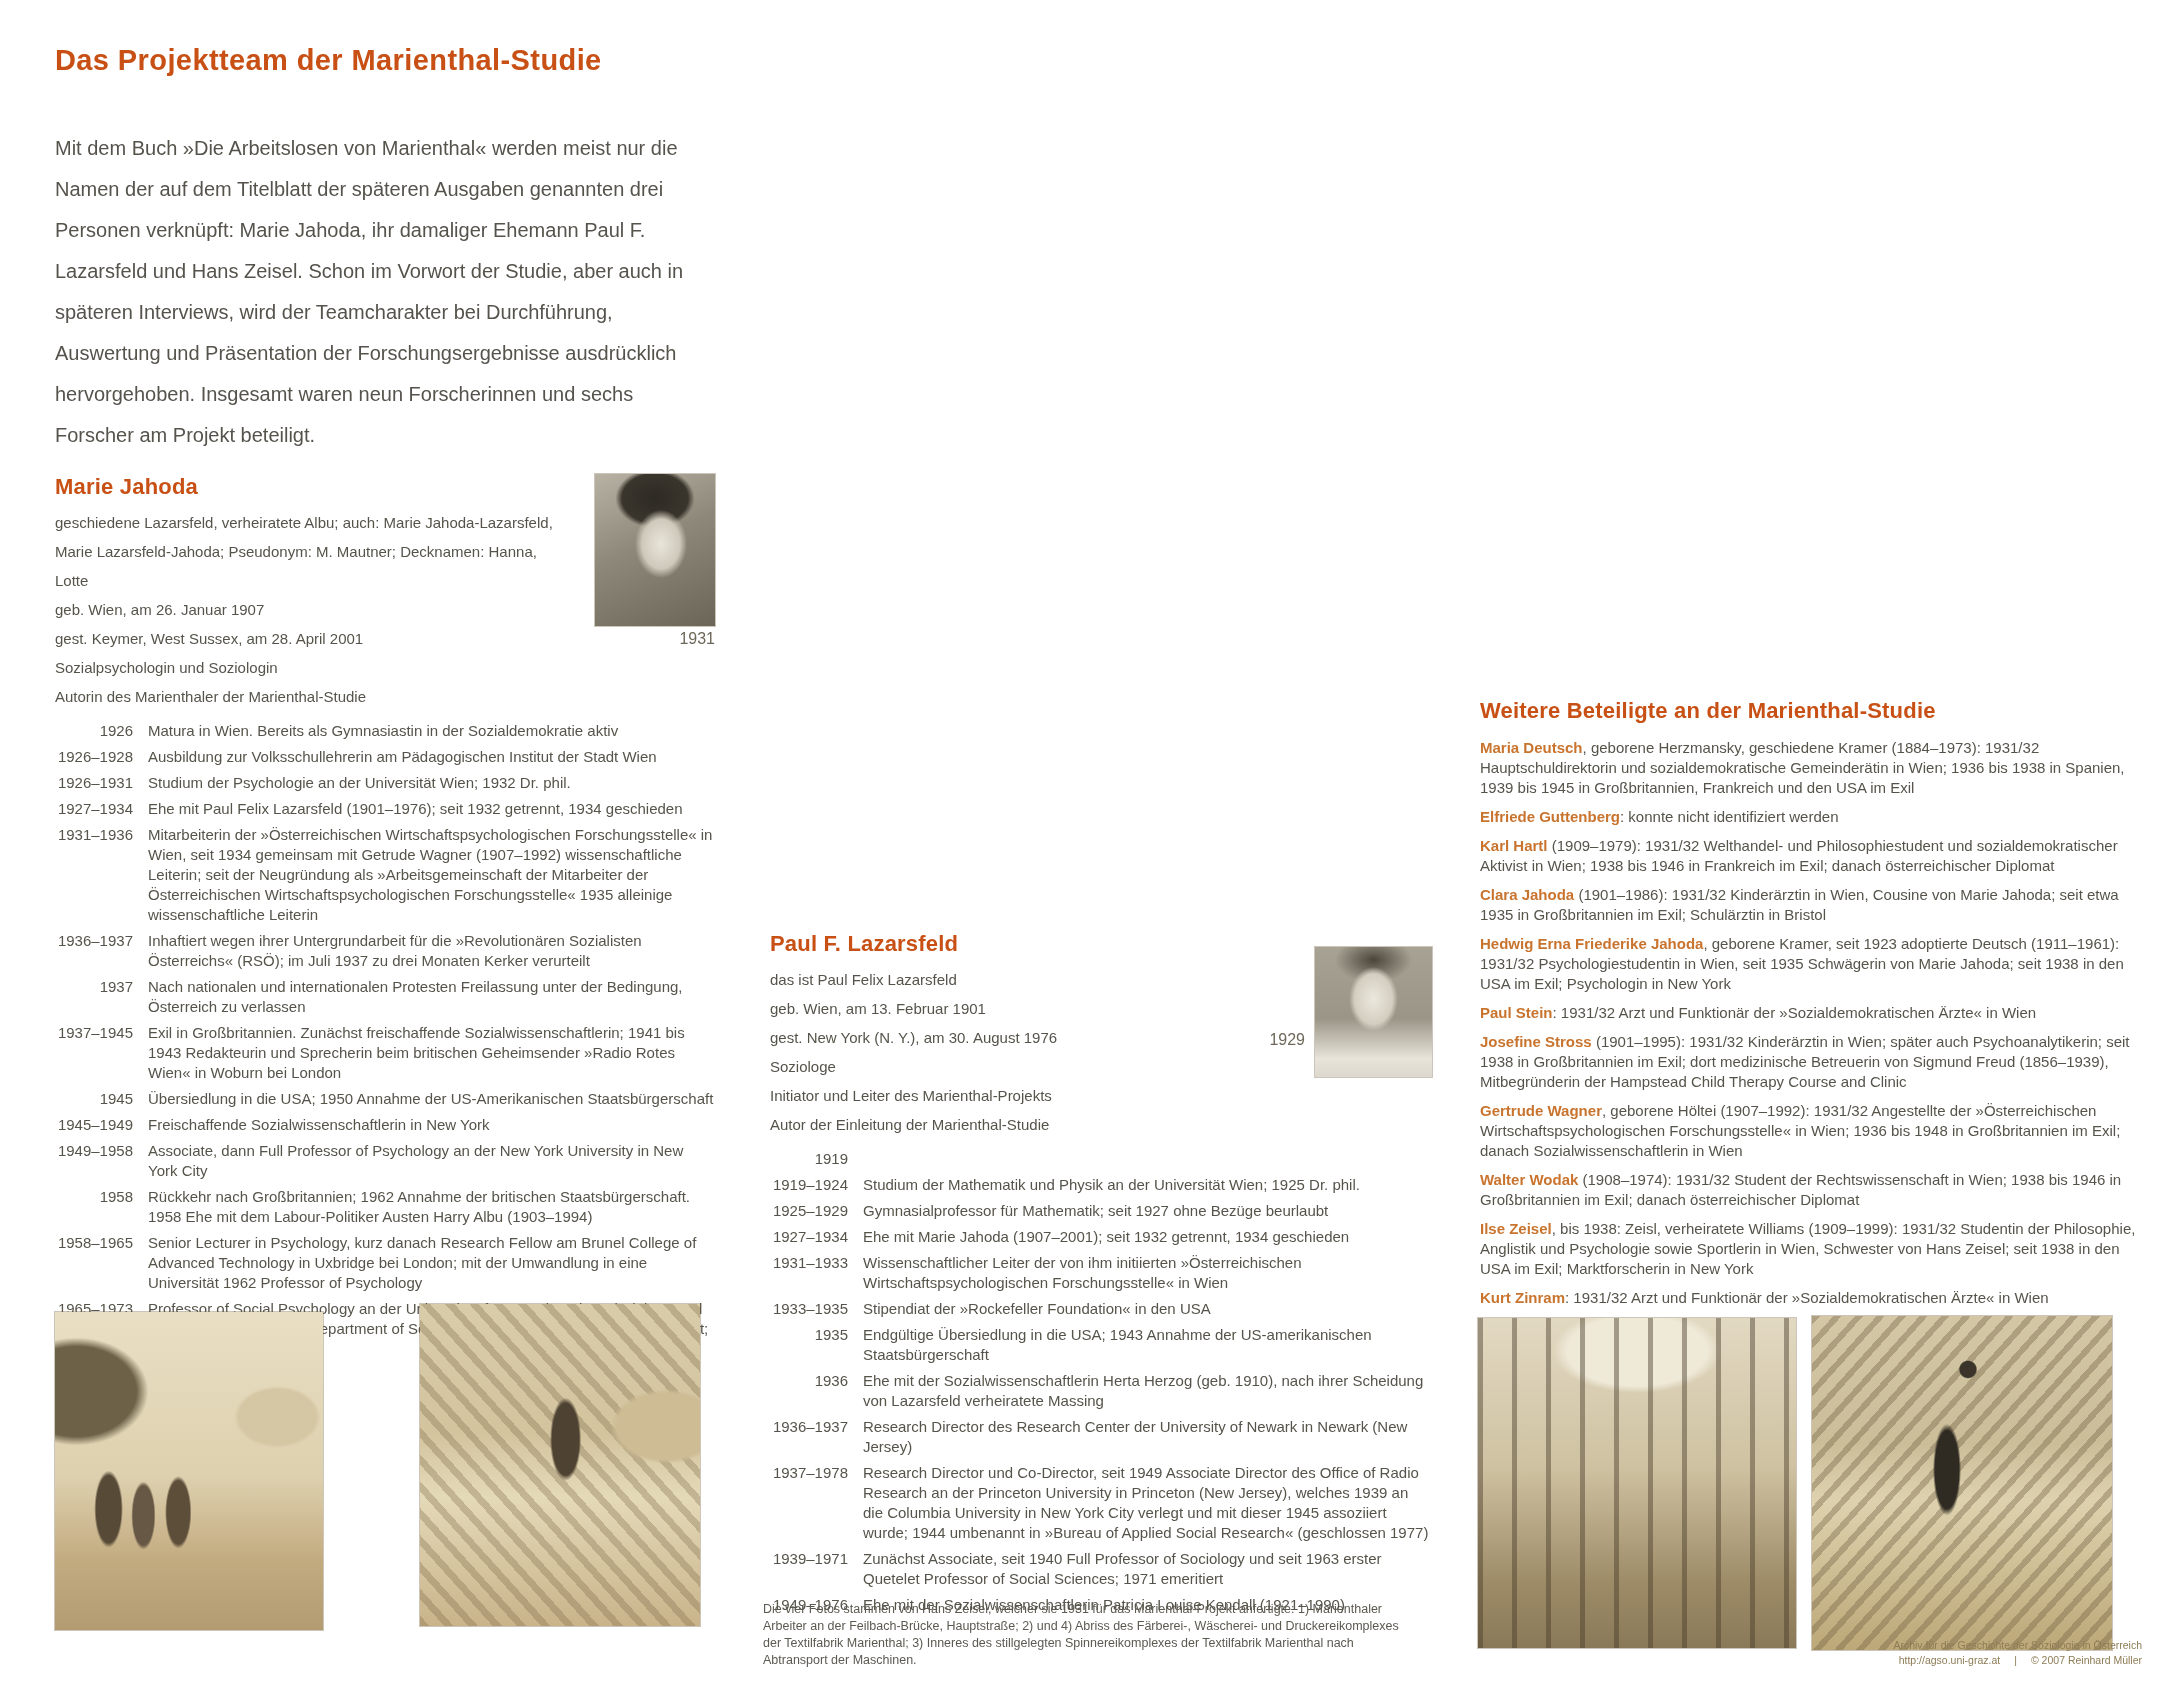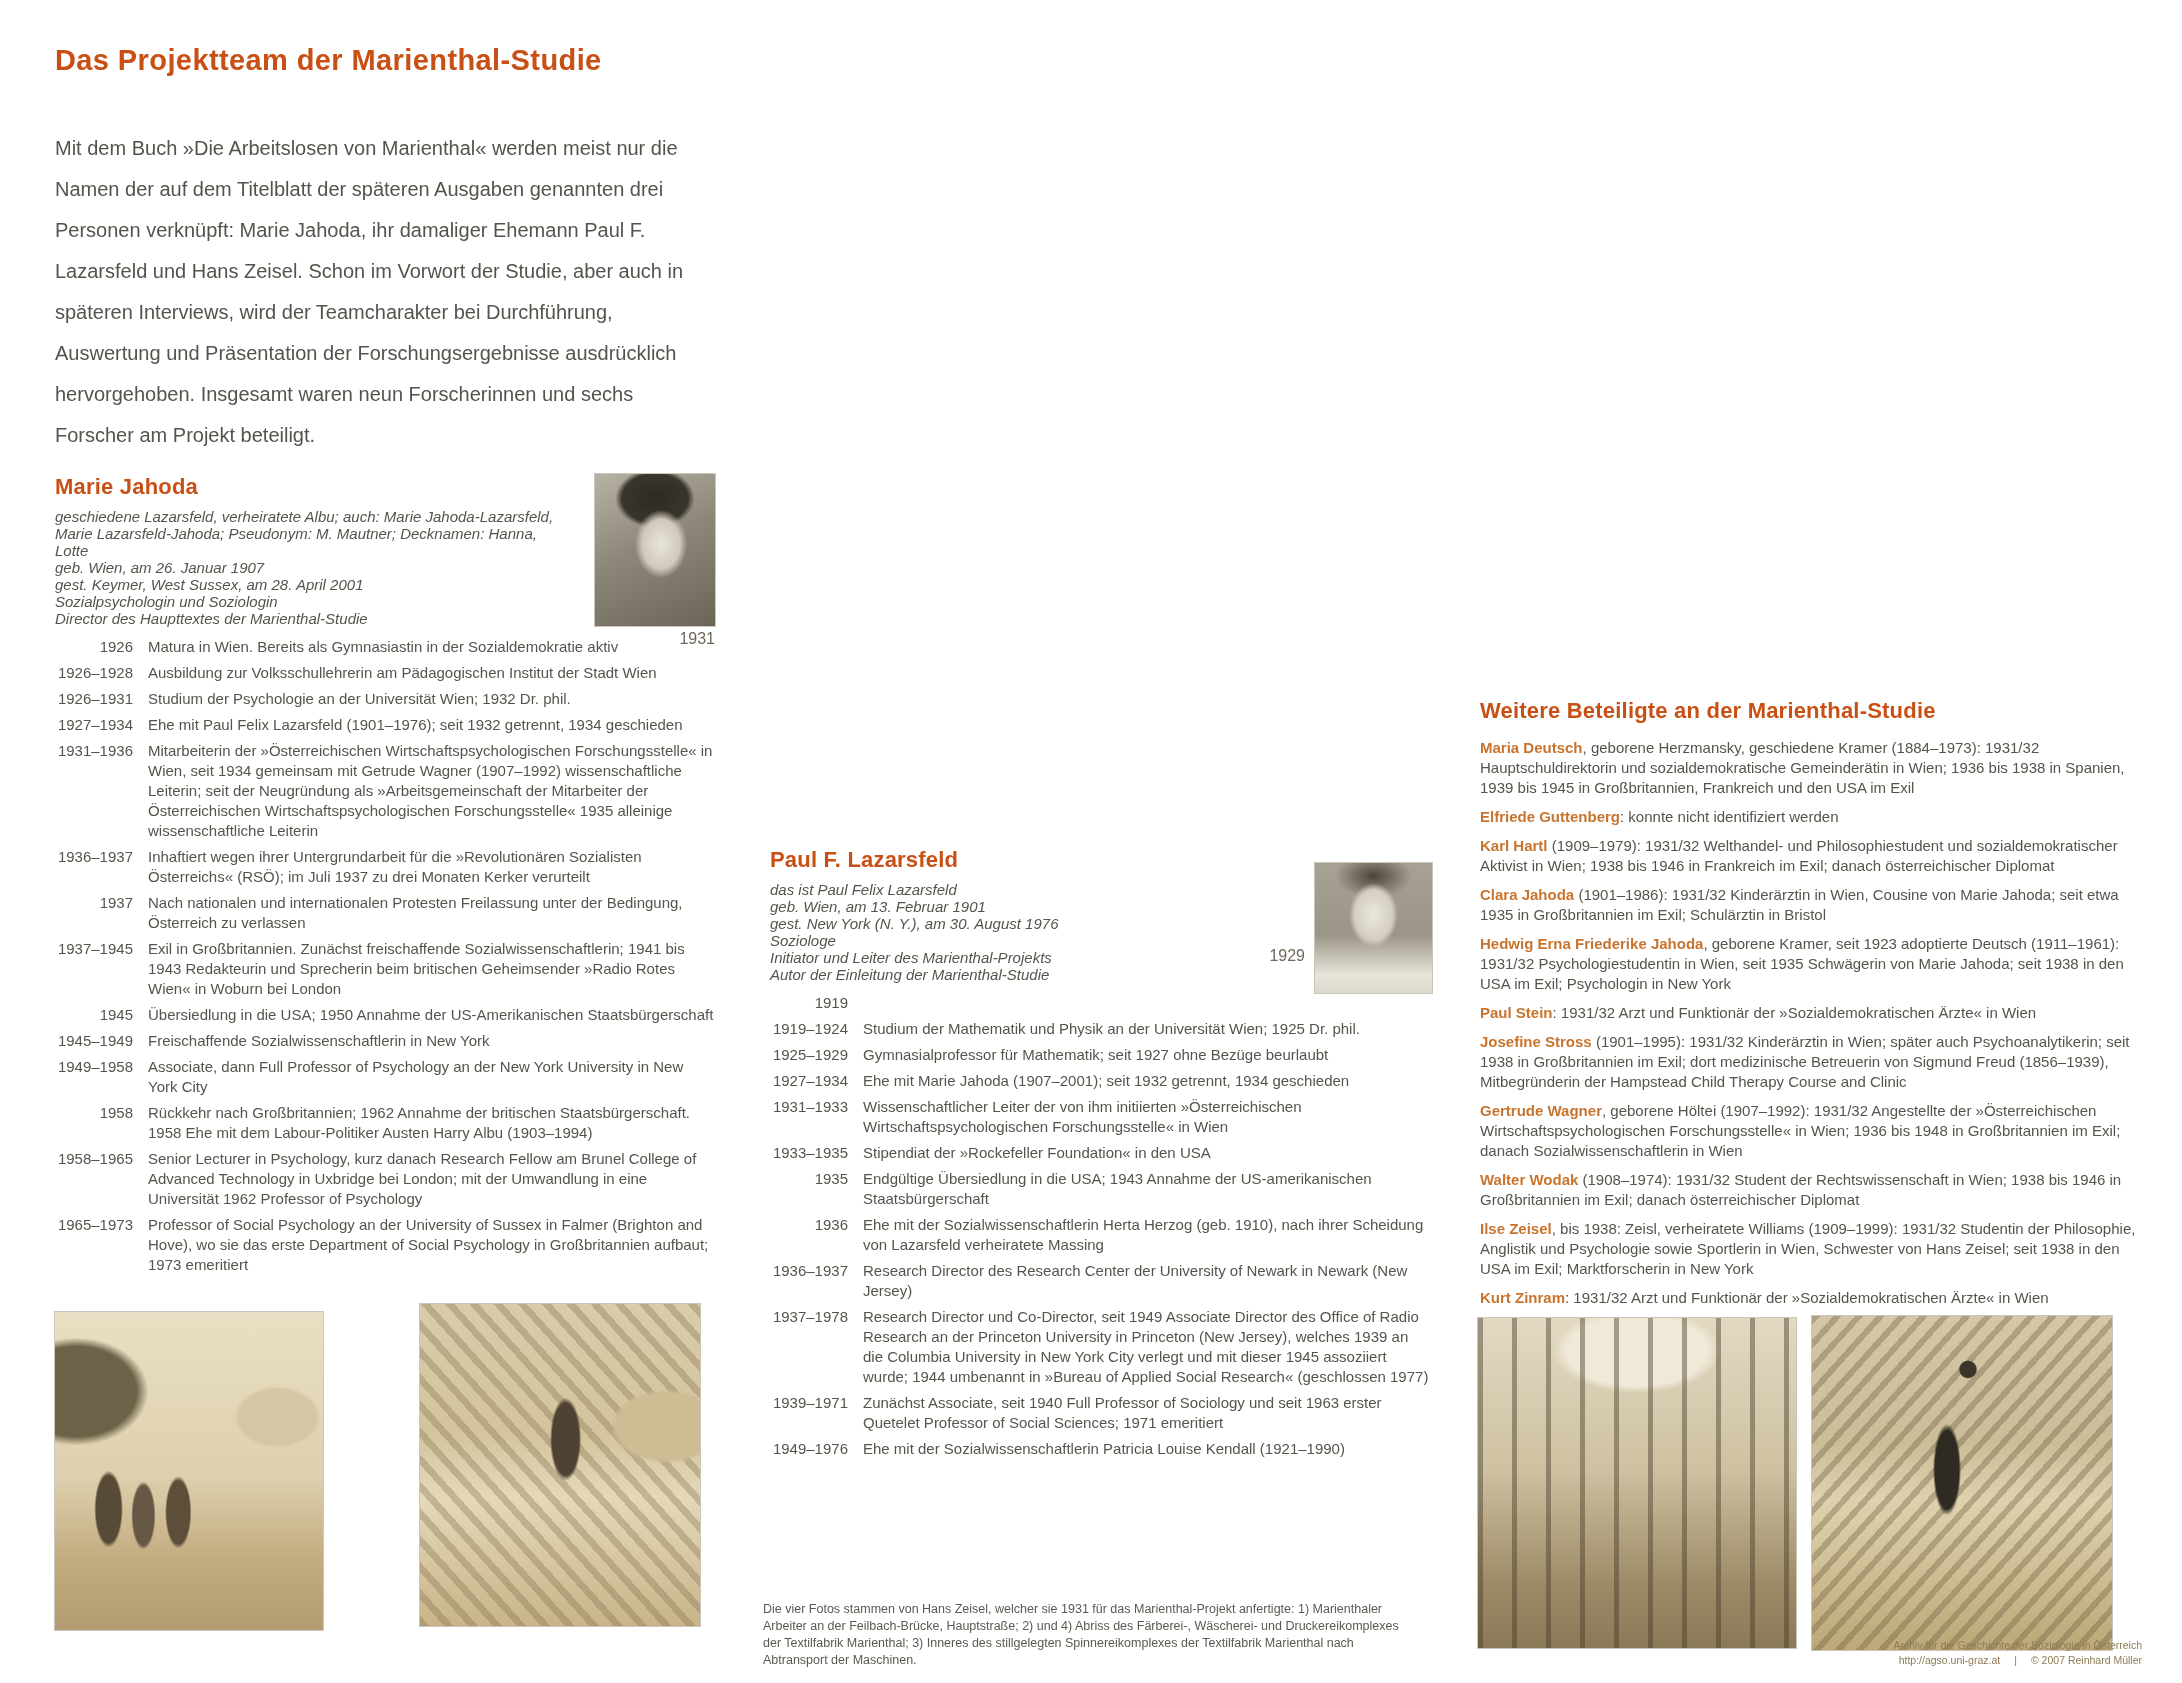--- a/index.html
+++ b/index.html
@@ -5,21 +5,21 @@
   html,body{margin:0;padding:0;background:#cfc4a8;}
   .poster{
     position:relative; width:2182px; height:1683px; overflow:hidden;
     background:#ffffff; font-family:"Liberation Sans", sans-serif; color:#56544a;
   }
   .abs{position:absolute;}
   h1{margin:0; font-size:29px; font-weight:700; color:#c85014; letter-spacing:.4px;}
   h2{margin:0 0 8px 0; font-size:22px; font-weight:700; color:#c85014; letter-spacing:.2px;}
   .intro{margin:0; font-size:20px; line-height:41px; color:#55534b;}
   .bio{width:512px;}
-  .bio-line{font-size:15px; line-height:17px; color:#56544a;font-style:italic;}
+  .bio-line{font-size:15px; line-height:29px; color:#56544a;}
   .timeline{margin-top:10px;}
   .trow{display:flex; margin-bottom:6px;}
   .tyear{flex:none; width:78px; margin-right:15px; text-align:right; font-size:15px; line-height:20px; color:#56544a;}
   .ttext{flex:1; font-size:15px; line-height:20px; color:#56544a;}
   .person{position:relative;}
   .fig{position:absolute; margin:0;}
   .photo-fill{width:100%; height:100%; box-shadow:0 0 0 1px rgba(110,90,55,.35);}
   .figcap{font-size:16px; color:#6e685a;}
   .cap-below-right{text-align:right; margin-top:4px;}
   .cap-left-bottom{position:absolute; right:calc(100% + 10px); bottom:28px; white-space:nowrap;}
@@ -74,21 +74,21 @@
     <figure class="fig pt-jahoda" style="top:0; right:0; width:120px; height:152px;">
       <div class="photo-fill"></div>
       <figcaption class="figcap cap-below-right">1931</figcaption>
     </figure>
     <div class="bio">
 
     <div class="bio-line">geschiedene Lazarsfeld, verheiratete Albu; auch: Marie Jahoda-Lazarsfeld, Marie Lazarsfeld-Jahoda; Pseudonym: M. Mautner; Decknamen: Hanna, Lotte</div>
         <div class="bio-line">geb. Wien, am 26. Januar 1907</div>
         <div class="bio-line">gest. Keymer, West Sussex, am 28. April 2001</div>
         <div class="bio-line">Sozialpsychologin und Soziologin</div>
-        <div class="bio-line">Director des Haupttextes der Marienthal-Studie</div>
+        <div class="bio-line">Autorin des Marienthaler der Marienthal-Studie</div>
       </div>
     <div class="timeline">
 
         <div class="trow">
           <div class="tyear">1926</div>
           <div class="ttext">Matura in Wien. Bereits als Gymnasiastin in der Sozialdemokratie aktiv</div>
         </div>
 
         <div class="trow">
           <div class="tyear">1926–1928</div>

